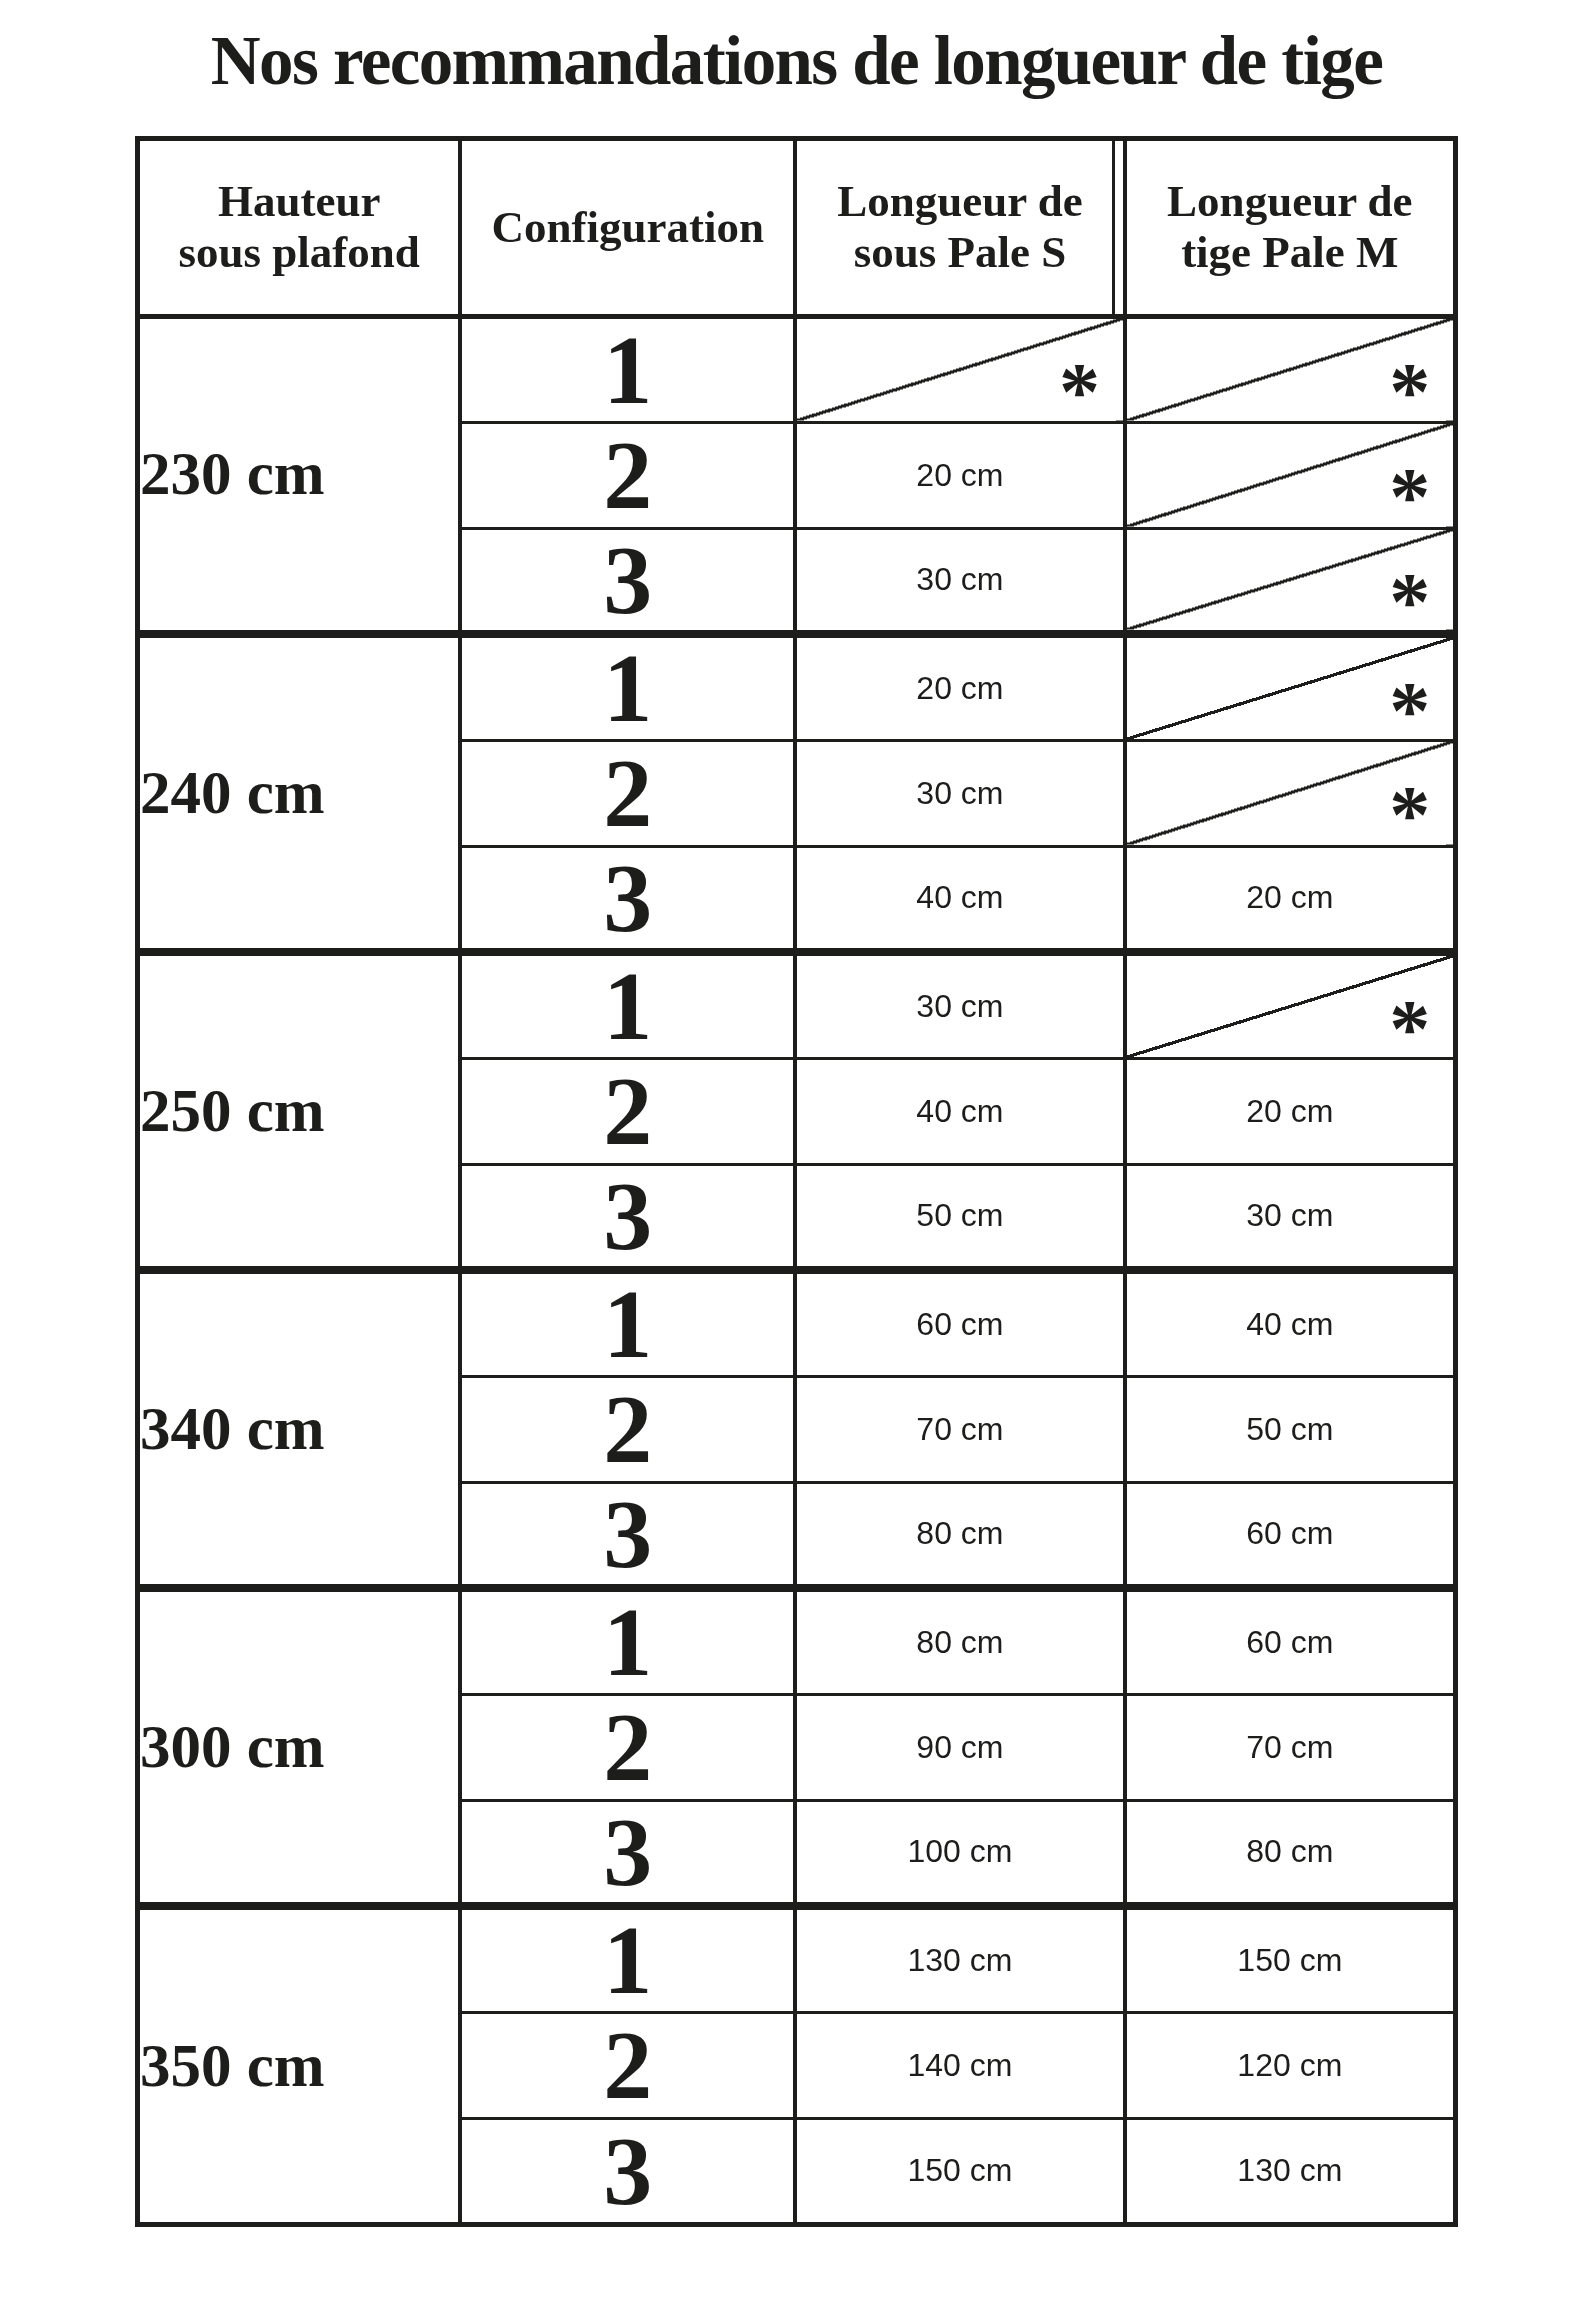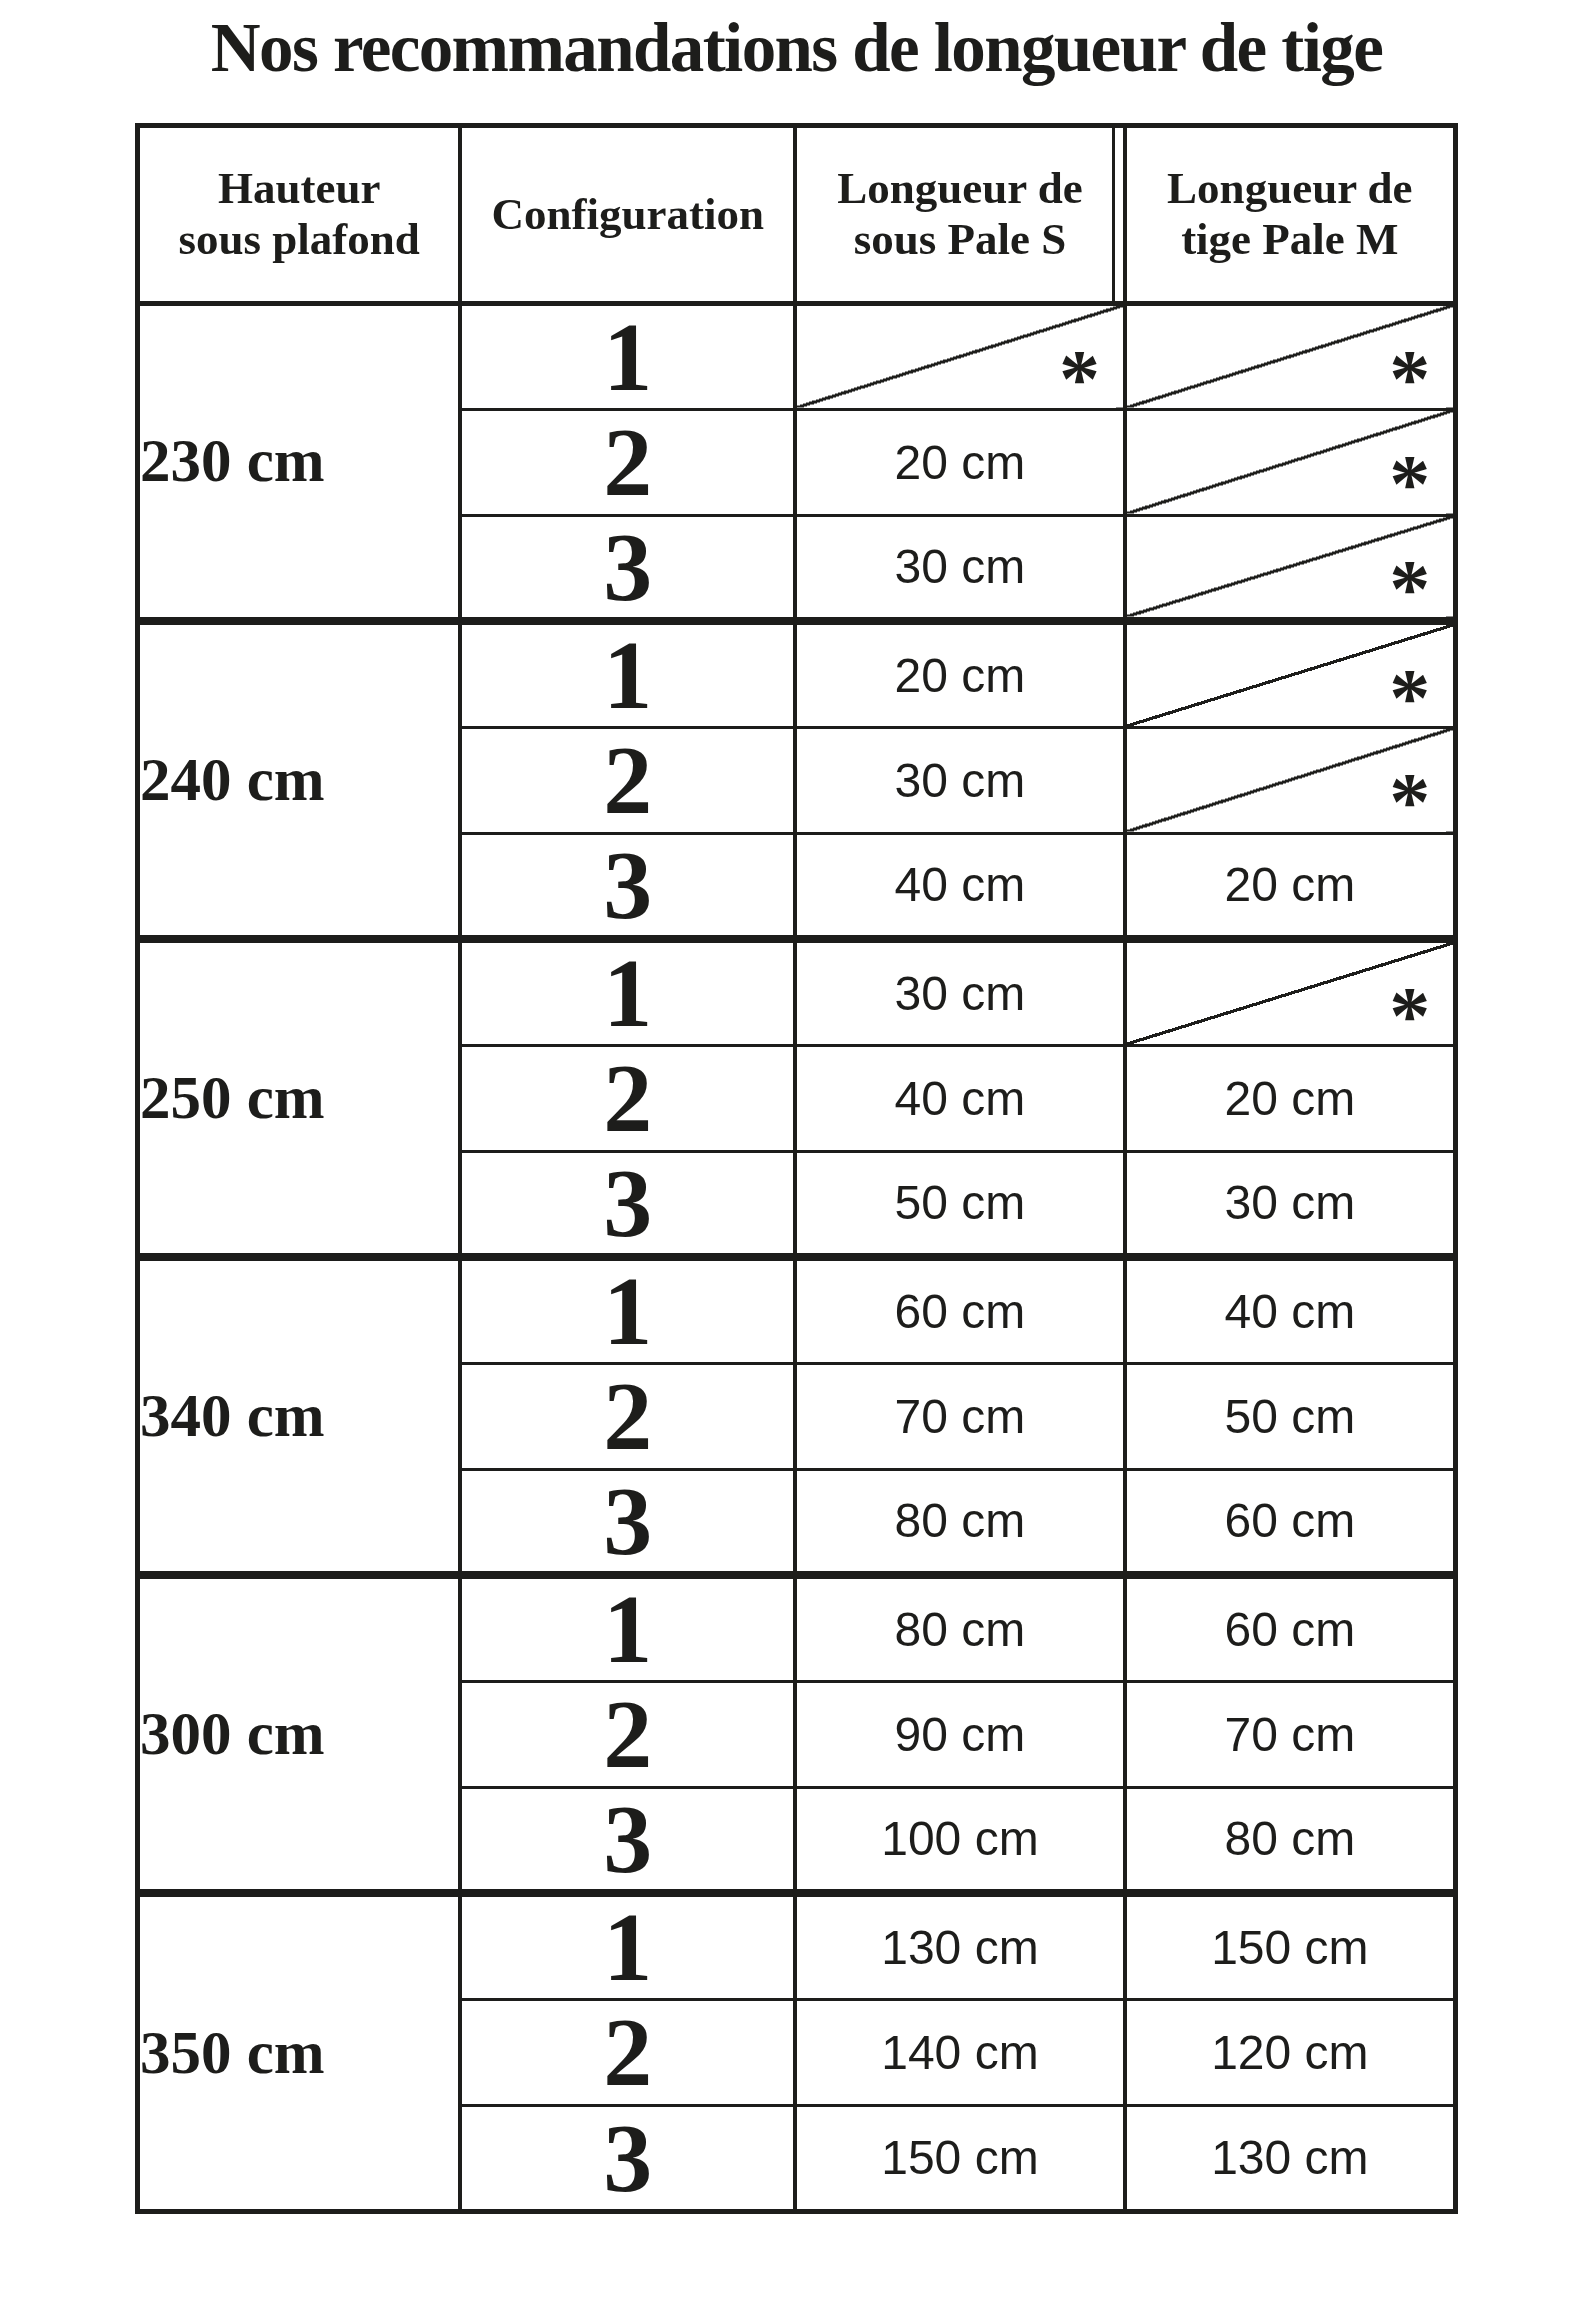--- a/index.html
+++ b/index.html
@@ -5,21 +5,21 @@
   :root { --ink: #1d1d1b; }
   * { box-sizing: border-box; }
   html, body { margin: 0; padding: 0; }
   body {
     width: 1593px; height: 2307px;
     background: #ffffff;
     color: var(--ink);
     font-family: "Liberation Serif", "DejaVu Serif", serif;
     overflow: hidden;
   }
-  .page { width: 1593px; height: 2307px; padding-top: 9px; }
+  .page { width: 1593px; height: 2307px; padding-top: 22px; }
 
   .title {
     text-align: center;
     font-size: 69px;
     font-weight: 700;
     letter-spacing: -1.6px;
     line-height: 1.05;
     margin: 3.3px 0 0 0;
   }
 
@@ -58,21 +58,21 @@
 
   td.h-cell { }
   td.h-cell .h-val { font-size: 61px; font-weight: 700; }
 
   td.c-cell { text-align: center; }
   td.c-cell .c-val { font-size: 98px; font-weight: 700; line-height: 1; }
 
   td.v-cell { text-align: center; }
   td.v-cell .val {
     font-family: "Liberation Sans", "DejaVu Sans", sans-serif;
-    font-size: 48px;
+    font-size: 32px;
     font-weight: 400;
   }
 
   
   td.diag {
     position: relative;
     background: linear-gradient(to bottom right,
       transparent calc(50% - 1.6px),
       var(--ink) calc(50% - 1.6px),
       var(--ink) calc(50% + 1.6px),

